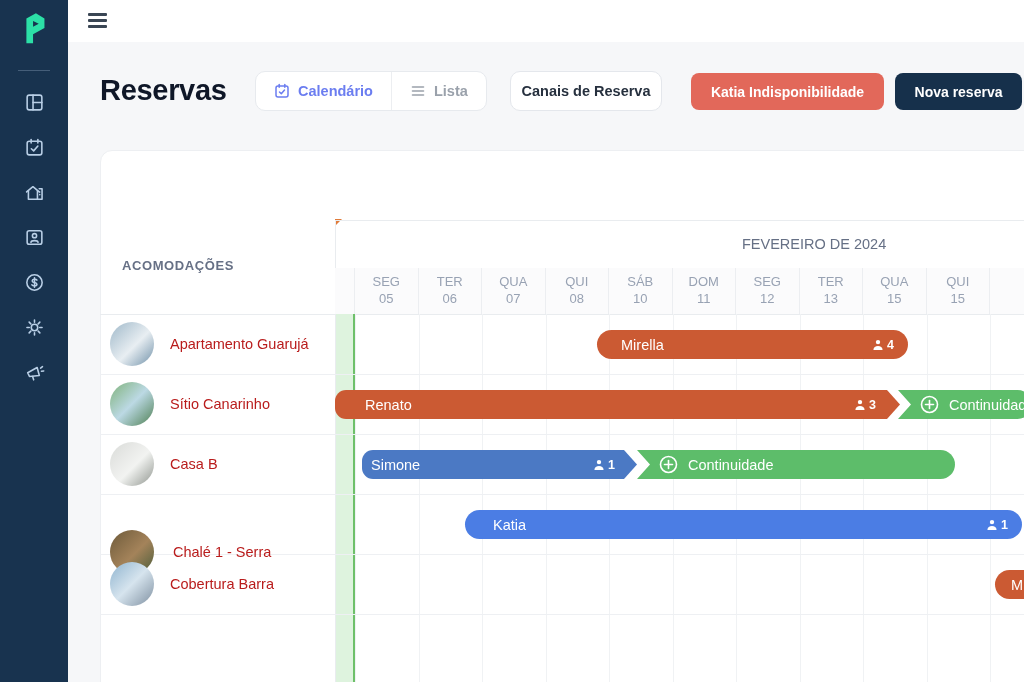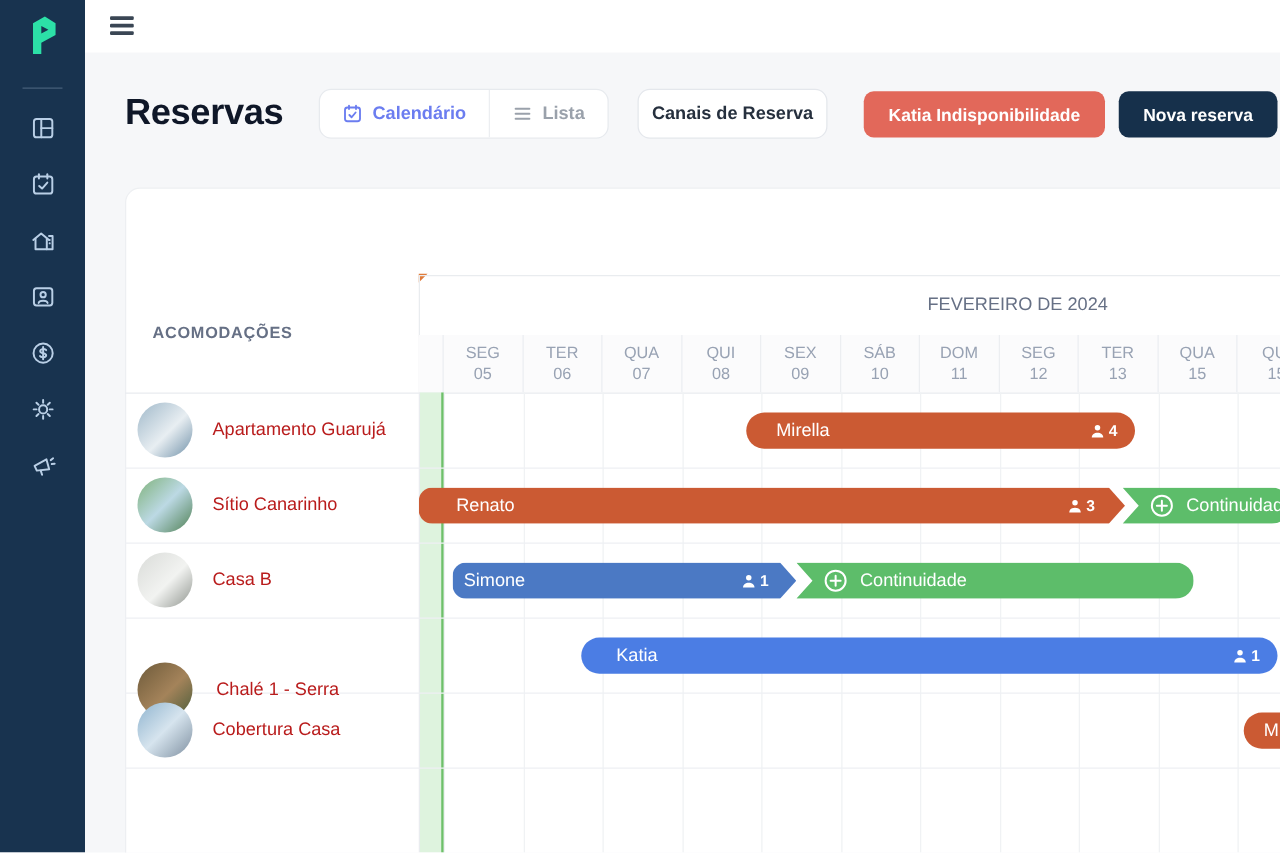--- a/index.html
+++ b/index.html
@@ -193,24 +193,20 @@
     </div>
   <div class="day-cell">
       <span>QUA</span>
       <span>07</span>
     </div>
   <div class="day-cell">
       <span>QUI</span>
       <span>08</span>
     </div>
   <div class="day-cell">
-      <span>SEX</span>
-      <span>09</span>
-    </div>
-  <div class="day-cell">
       <span>SÁB</span>
       <span>10</span>
     </div>
   <div class="day-cell">
       <span>DOM</span>
       <span>11</span>
     </div>
   <div class="day-cell">
       <span>SEG</span>
       <span>12</span>
@@ -261,21 +257,21 @@
 <div class="acc-row" style="top:434px;">
   <div class="avatar" style="background:linear-gradient(135deg,#d9dbd8,#f2f3f1 55%,#8f948e);"></div>
   <div class="acc-name">Casa B</div>
 </div>
 <div class="acc-row" style="top:522px;gap:19px;">
   <div class="avatar" style="background:linear-gradient(135deg,#6d5a3a,#a4835a 55%,#4a5c3a);"></div>
   <div class="acc-name">Chalé 1 - Serra</div>
 </div>
 <div class="acc-row" style="top:554px;">
   <div class="avatar" style="background:linear-gradient(135deg,#8fb4cf,#d6e4ee 50%,#7e8fa0);"></div>
-  <div class="acc-name">Cobertura Casa</div>
+  <div class="acc-name">Cobertura Barra</div>
 </div>
 
 <div class="bar bar-orange pill" style="left:597px; top:330px; width:311px; padding-left:24px;">
   <span>Mirella</span>
   <span class="guests" style="right:14px;">
     <svg width="12" height="12" viewBox="0 0 12 12" fill="#ffffff">
         <circle cx="6" cy="3.1" r="2.2"></circle>
         <path d="M1.4 11 C1.4 8.4 3.5 7.1 6 7.1 S10.6 8.4 10.6 11 Z"></path>
       </svg>
     <span>4</span>

